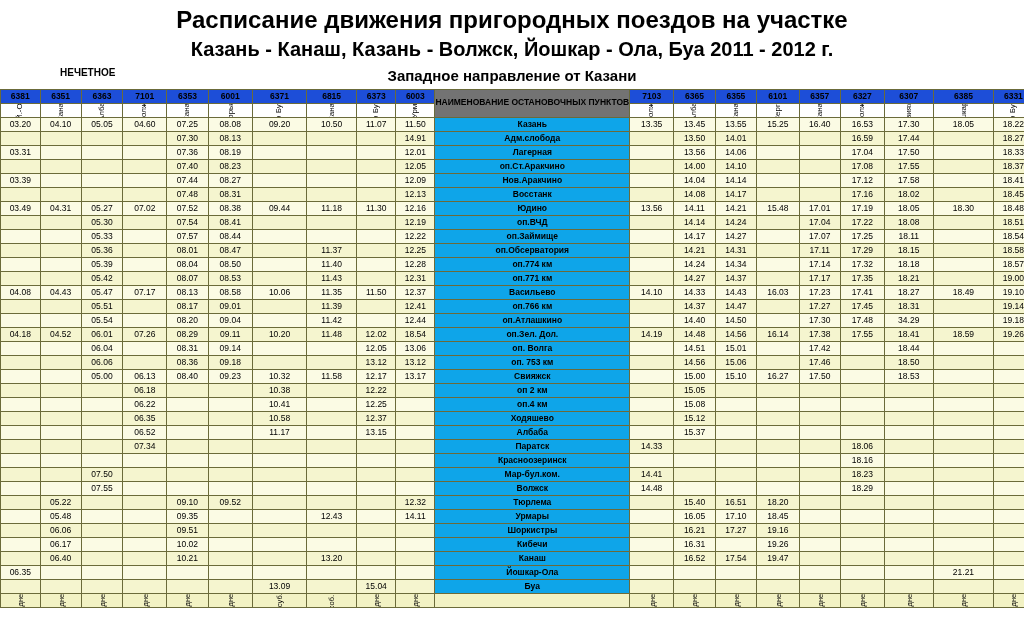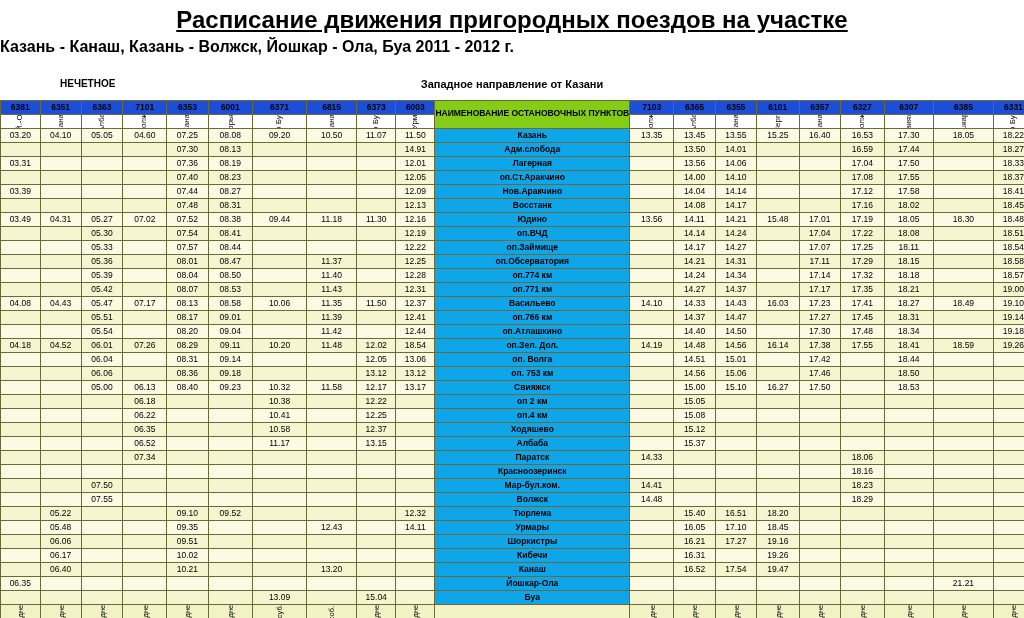--- a/index.html
+++ b/index.html
@@ -1,28 +1,28 @@
 <!DOCTYPE html>
 <html><head>
 <meta charset="utf-8">
 <style>
   html,body{margin:0;padding:0;background:#ffffff;}
   body{width:1024px;height:618px;font-family:"Liberation Sans",sans-serif;color:#000;}
   .page{position:relative;width:1024px;height:618px;overflow:hidden;}
-  .title{text-align:center;font-size:24px;font-weight:bold;letter-spacing:0px;padding-top:6px;line-height:1.15;text-decoration:underline;}
-  .subtitle{text-align:left;font-size:16px;font-weight:bold;padding-top:4px;}
-  .dir-row{position:relative;height:18px;margin-top:22px;padding-left:20px;}
+  .title{text-align:center;font-size:24px;font-weight:bold;letter-spacing:0px;padding-top:6px;line-height:1.15;}
+  .subtitle{text-align:center;font-size:20px;font-weight:bold;padding-top:4px;}
+  .dir-row{position:relative;height:18px;margin-top:6px;padding-left:20px;}
   .odd-label{position:absolute;left:60px;top:0;font-size:10px;font-weight:bold;}
-  .dir-label{position:absolute;left:0;right:0;text-align:center;font-size:11px;font-weight:bold;}
+  .dir-label{position:absolute;left:0;right:0;text-align:center;font-size:15px;font-weight:bold;}
   table.sched{border-collapse:collapse;margin:4px auto 0 auto;table-layout:fixed;}
   table.sched td,table.sched th{border:1px solid #6b6b3a;font-size:8.5px;text-align:center;padding:0;height:13px;overflow:hidden;white-space:nowrap;}
   .hdr-num{background:#1d4ed8;font-weight:bold;font-size:9px;height:15px;}
   .hdr-rot{background:#ffffff;height:62px;vertical-align:bottom;padding-bottom:2px;}
   .rot{display:inline-block;transform:rotate(-90deg);transform-origin:center center;white-space:nowrap;font-size:8px;line-height:1.05;}
-  .stname-head{background:#84cc16;font-weight:bold;font-size:9px;line-height:1.1;}
+  .stname-head{background:#737373;font-weight:bold;font-size:9px;line-height:1.1;}
   .stname{background:#0ea5e9;font-weight:bold;font-size:8.5px;text-align:center;}
   .cell{background:#fbfbe4;}
   .cell.alt{background:#f5f5cf;}
   .foot{background:#f2f2c4;height:60px;vertical-align:middle;}
   .footrot{display:inline-block;transform:rotate(-90deg);transform-origin:center center;white-space:nowrap;font-size:7.5px;}
   .foot-name{background:#f2f2c4;}
 </style>
 </head>
 <body>
 
@@ -424,21 +424,21 @@
           <td class="cell">11.42</td>
           <td class="cell"></td>
           <td class="cell">12.44</td>
           <td class="stname">оп.Атлашкино</td>
           <td class="cell"></td>
           <td class="cell">14.40</td>
           <td class="cell">14.50</td>
           <td class="cell"></td>
           <td class="cell">17.30</td>
           <td class="cell">17.48</td>
-          <td class="cell">18.34</td>
+          <td class="cell">34.29</td>
           <td class="cell"></td>
           <td class="cell">19.18</td>
         </tr>
         <tr>
           <td class="cell alt">04.18</td>
           <td class="cell alt">04.52</td>
           <td class="cell alt">06.01</td>
           <td class="cell alt">07.26</td>
           <td class="cell alt">08.29</td>
           <td class="cell alt">09.11</td>

